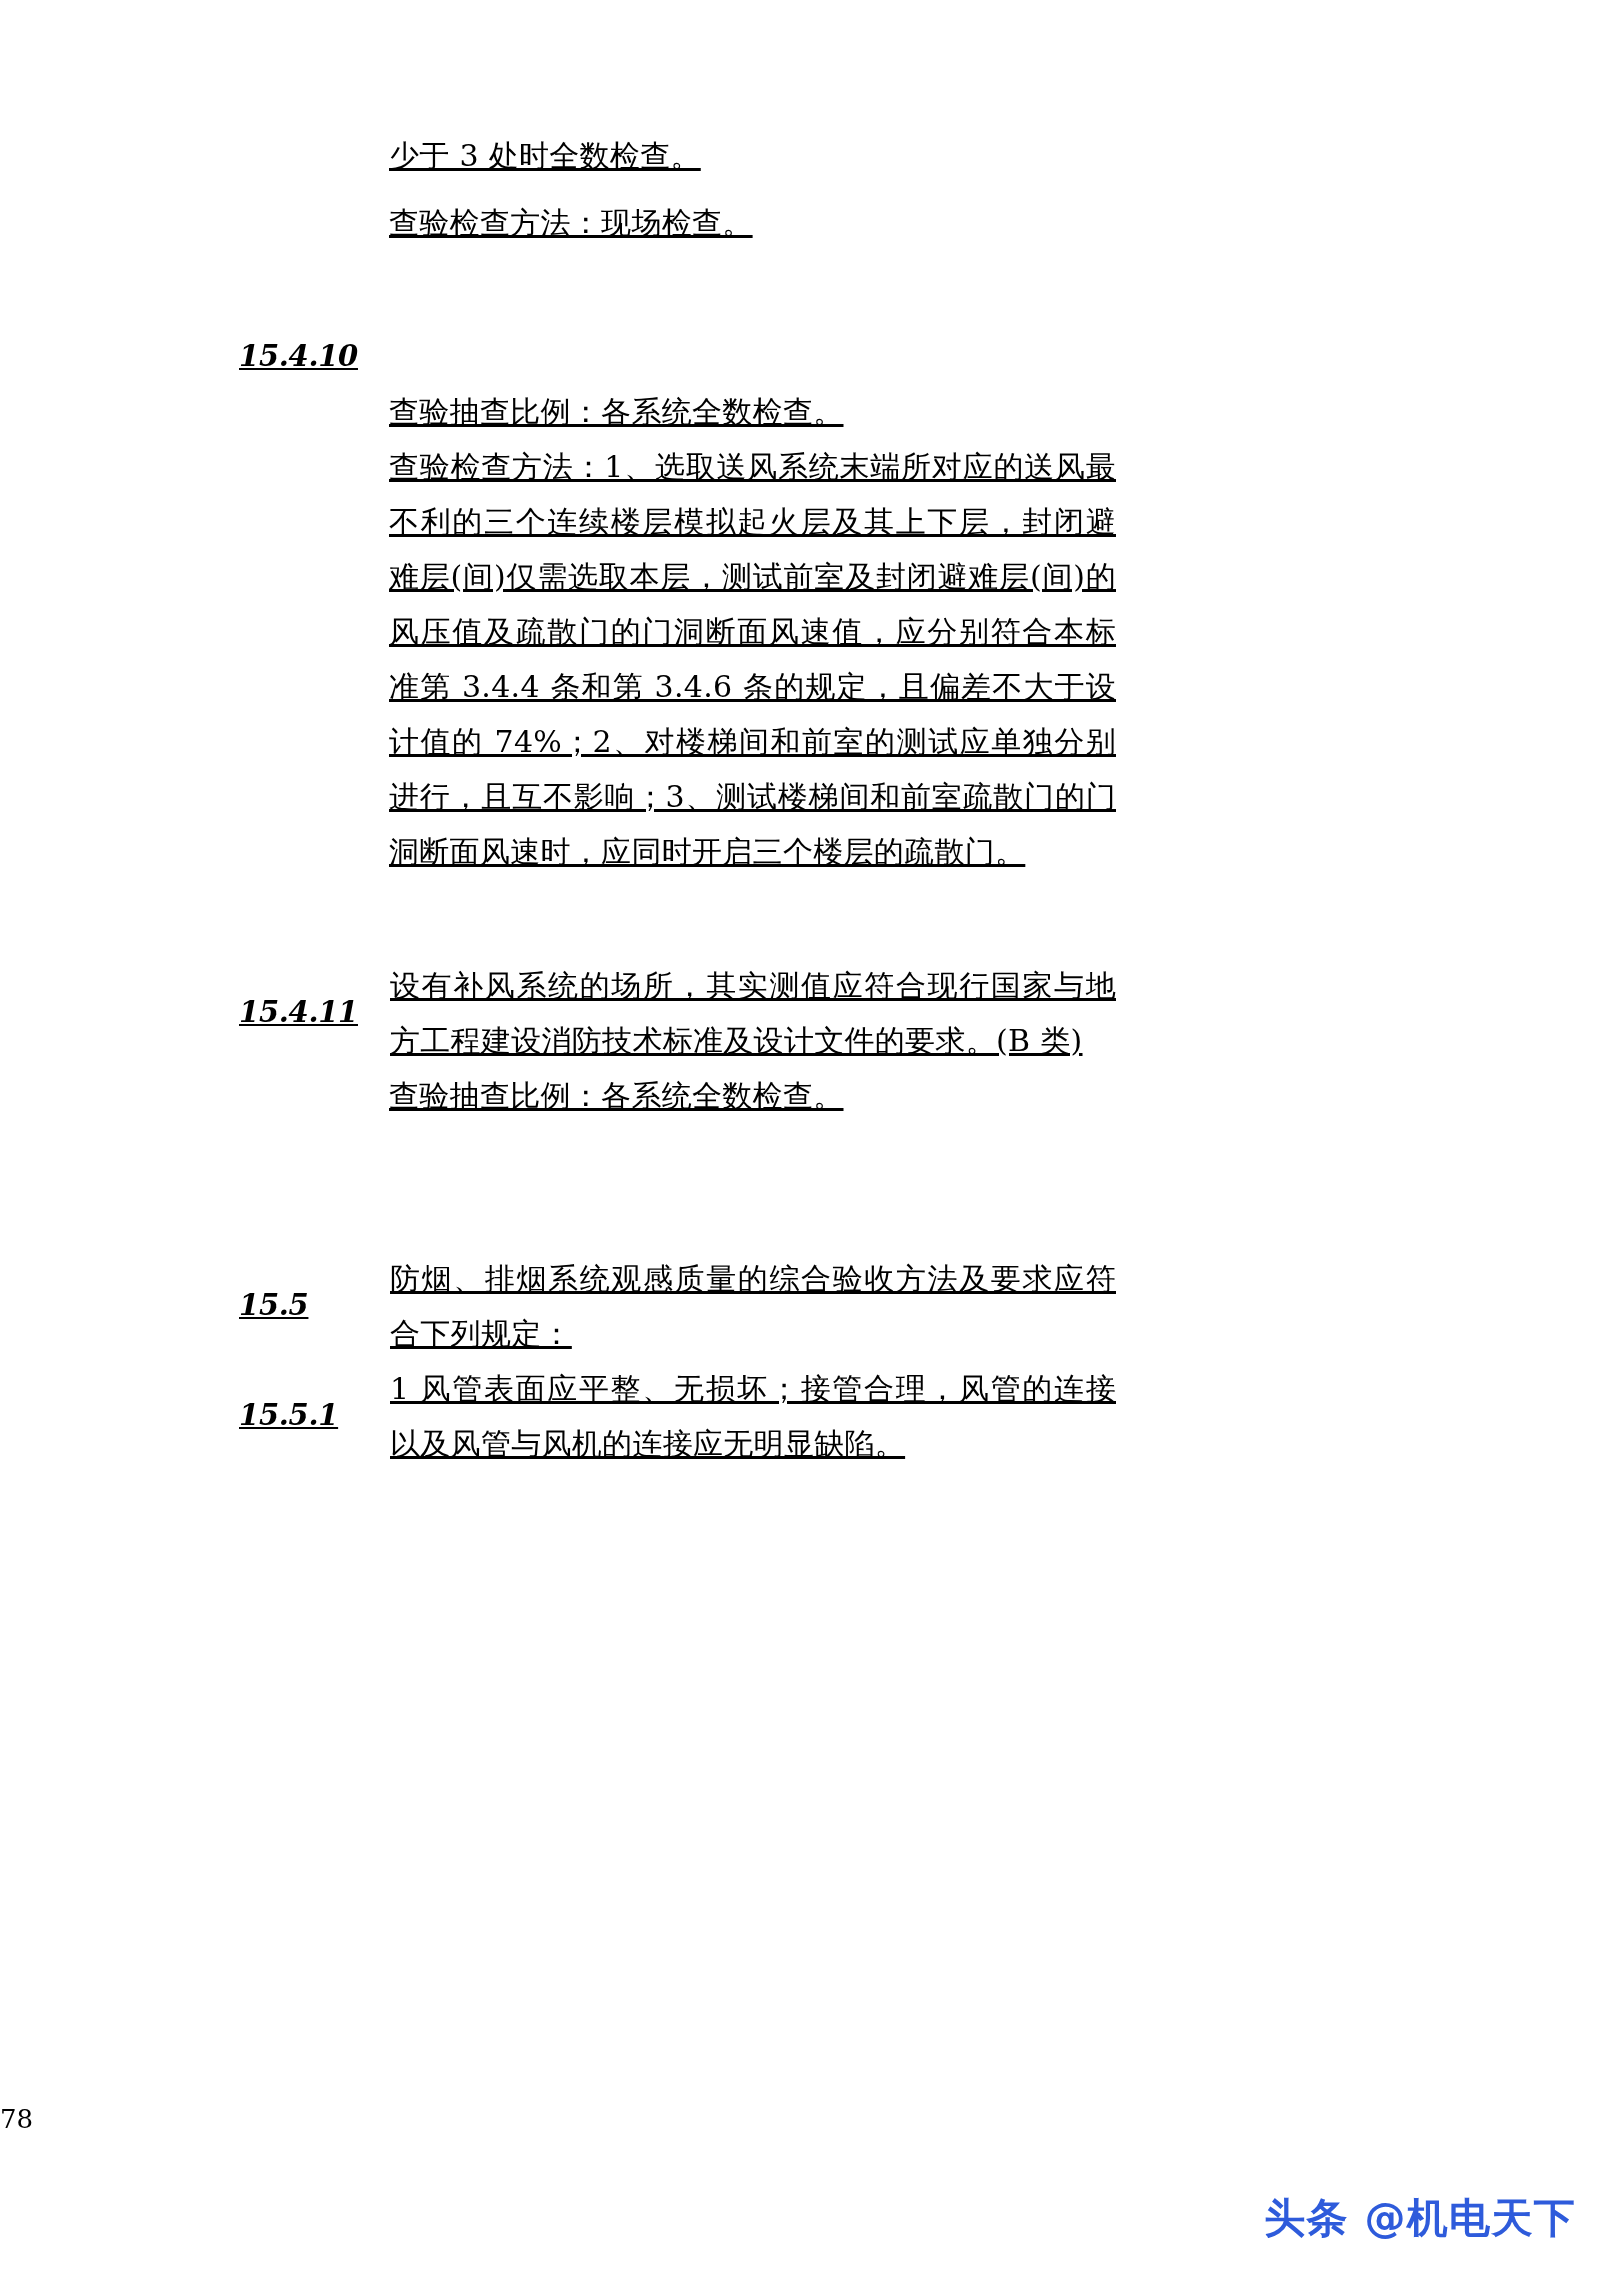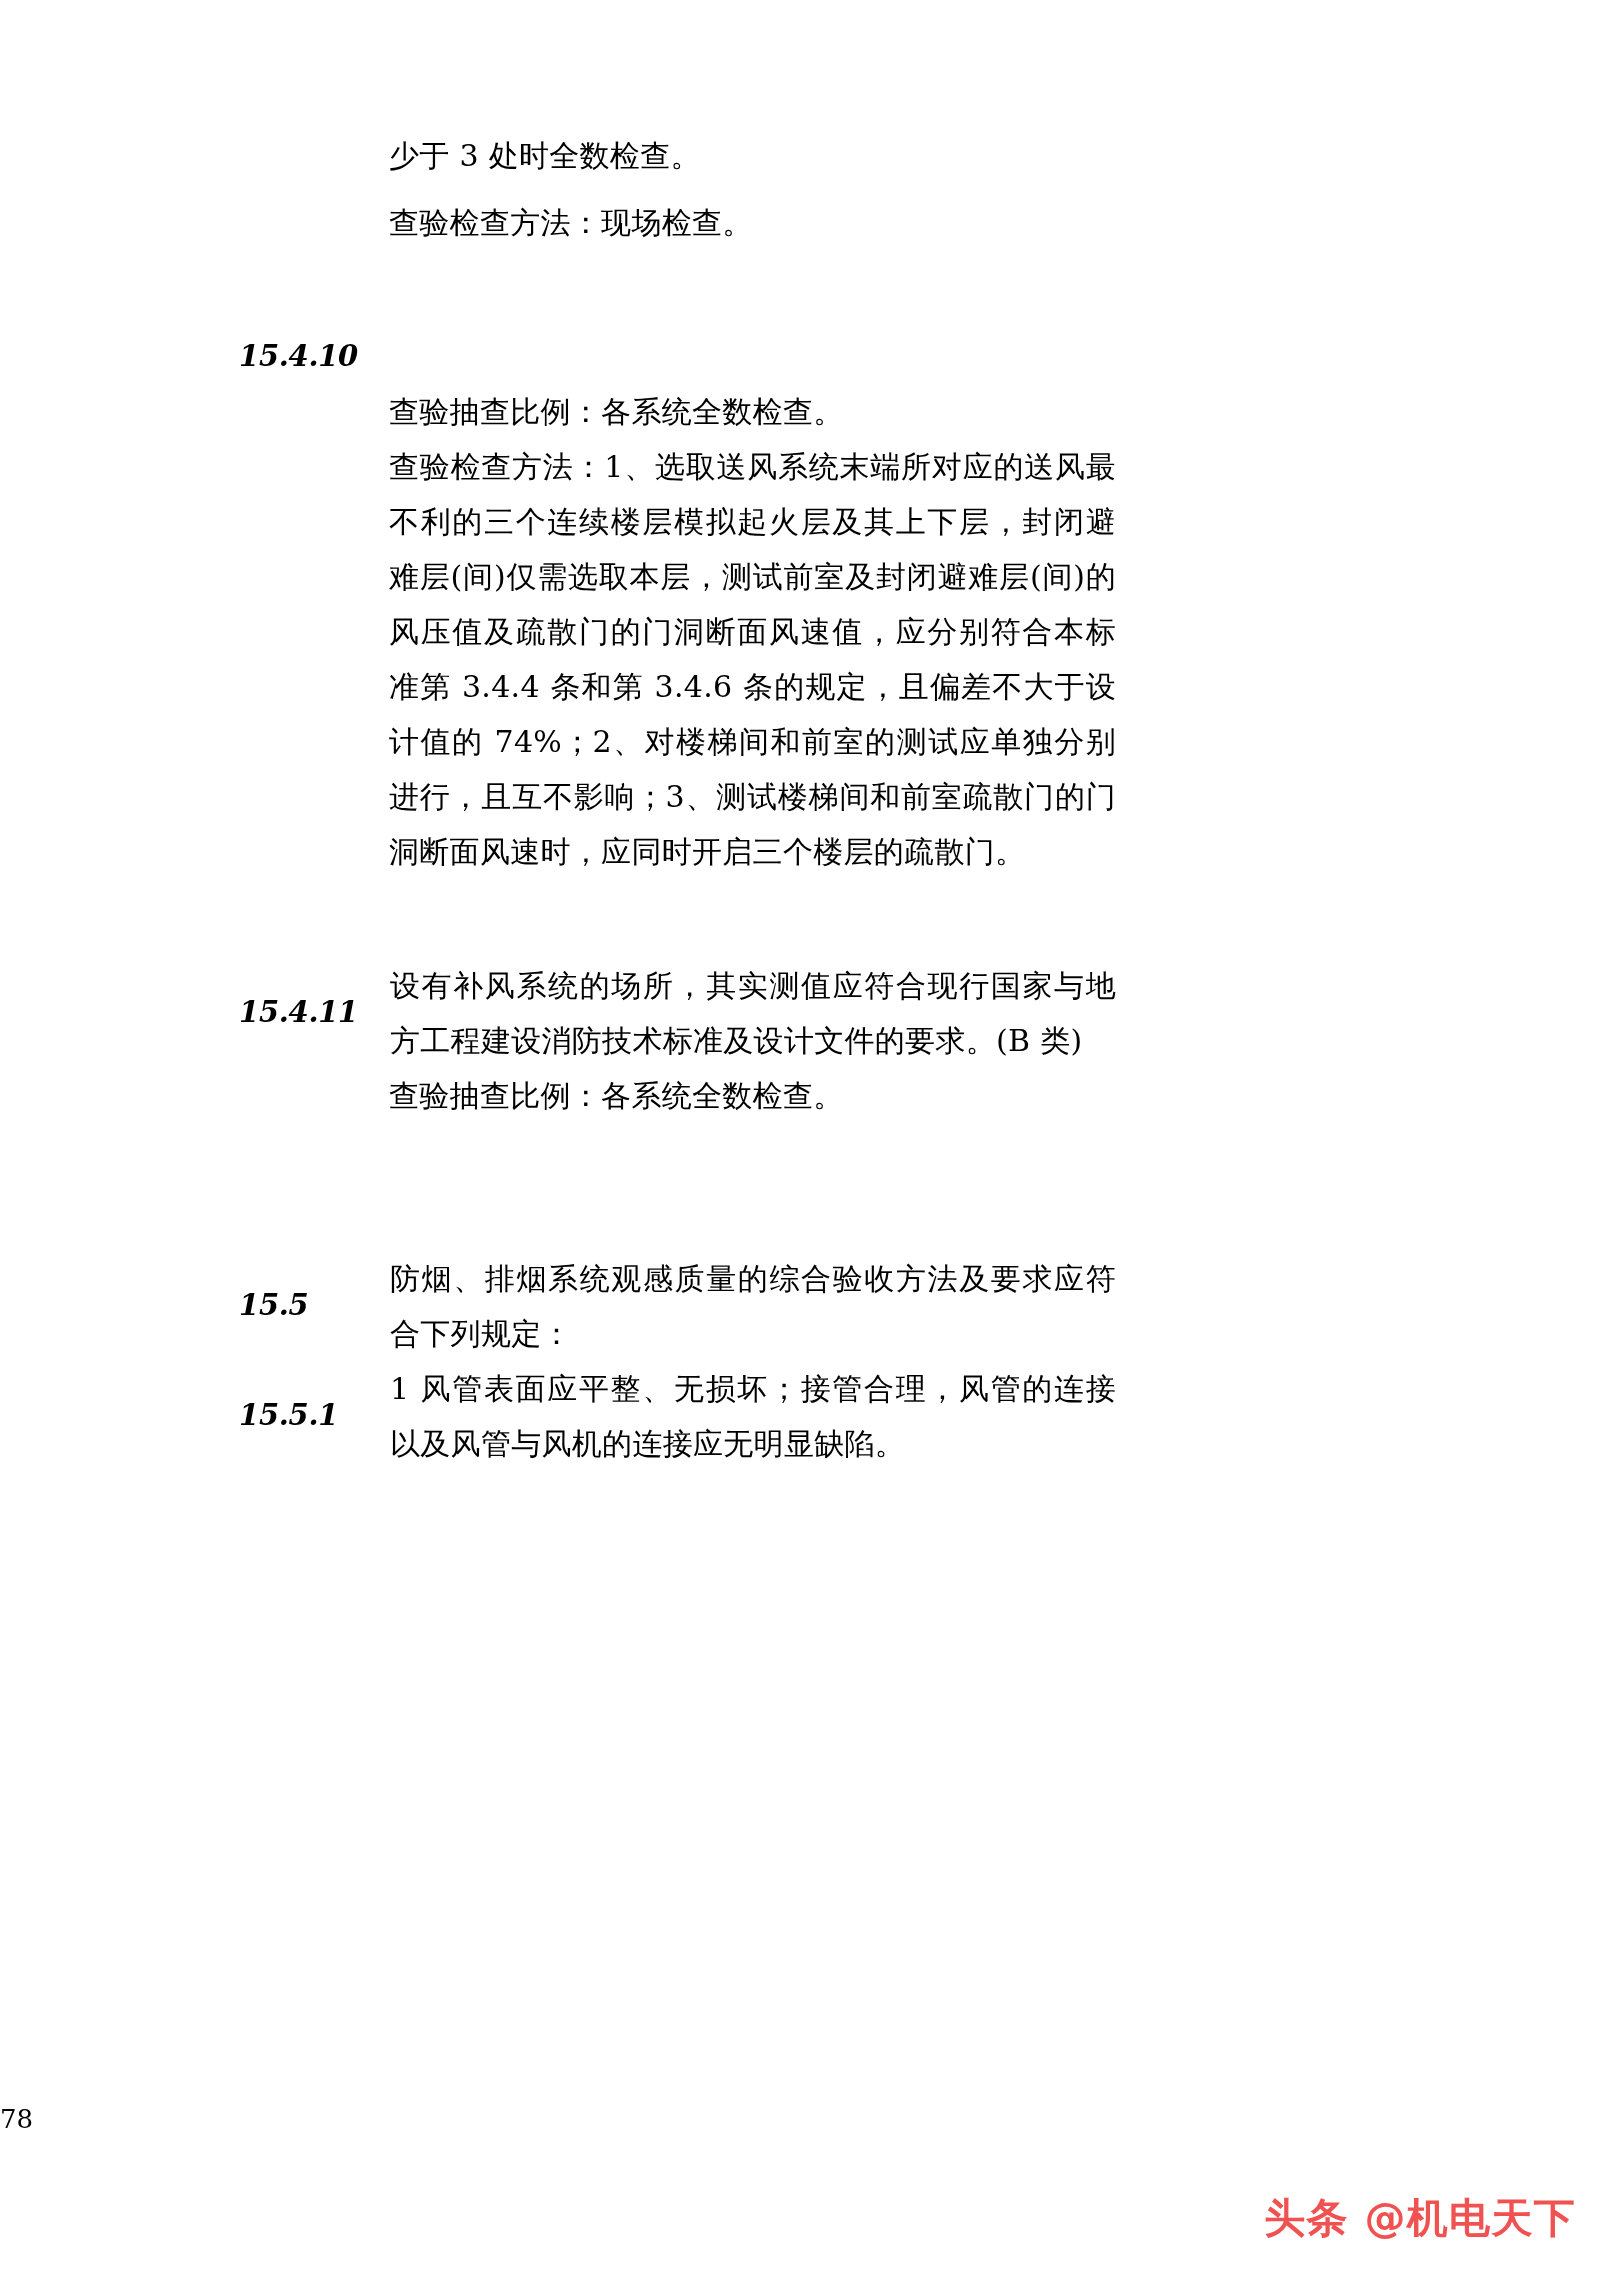--- a/index.html
+++ b/index.html
@@ -16,20 +16,21 @@
     font-family: "DejaVu Serif", "Liberation Serif", serif;
     color: #000000;
   }
 
   
   .content {
     position: absolute;
     left: 0;
     top: 0;
     width: 1352px;
+    text-decoration: underline;
   }
 
   
   .clause {
     display: flex;
     align-items: center;
   }
   .clause-num {
     width: 151px;
     flex: 0 0 151px;
@@ -81,21 +82,21 @@
     font-family: "DejaVu Serif", "Liberation Serif", serif;
   }
   .watermark {
     position: absolute;
     right: 47px;
     top: 2193px;
     font-family: "DejaVu Sans", "Liberation Sans", sans-serif;
     font-size: 41px;
     font-weight: bold;
     line-height: 51px;
-    color: #ef4444;
+    color: #1d4ed8;
     letter-spacing: 1.3px;
     white-space: nowrap;
     opacity: 0.92;
     margin-left: 12px;
   }
 </style>
 </head>
 <body>
 
 <div class="page">

